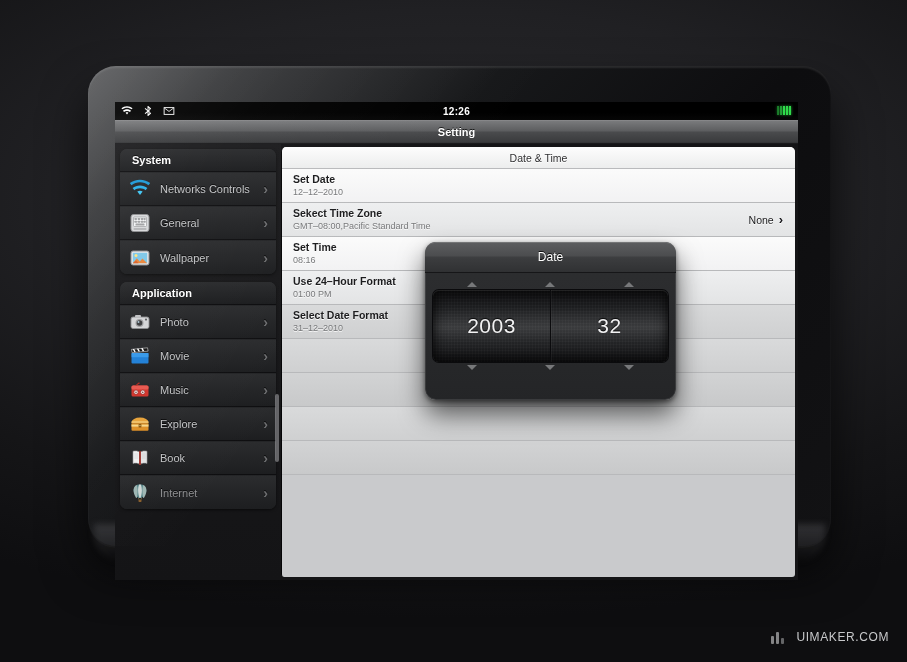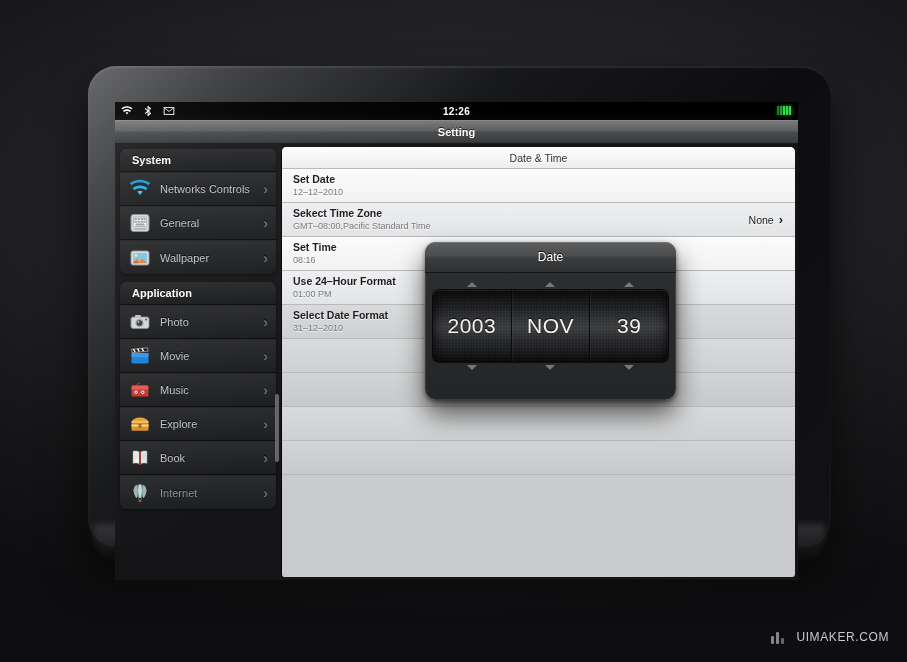--- a/index.html
+++ b/index.html
@@ -543,22 +543,21 @@
                 </div>
               <div>
                   <span class="ar-up"></span>
                 </div>
               <div>
                   <span class="ar-up"></span>
                 </div>
             </div>
             <div id="wheels">
               <div class="wheel">2003</div>
-              <div class="wheel">NOV</div>
-              <div class="wheel">39</div>
+              <div class="wheel">32</div>
             </div>
             <div id="arrows-bot">
               <div>
                   <span class="ar-dn"></span>
                 </div>
               <div>
                   <span class="ar-dn"></span>
                 </div>
               <div>
                   <span class="ar-dn"></span>

